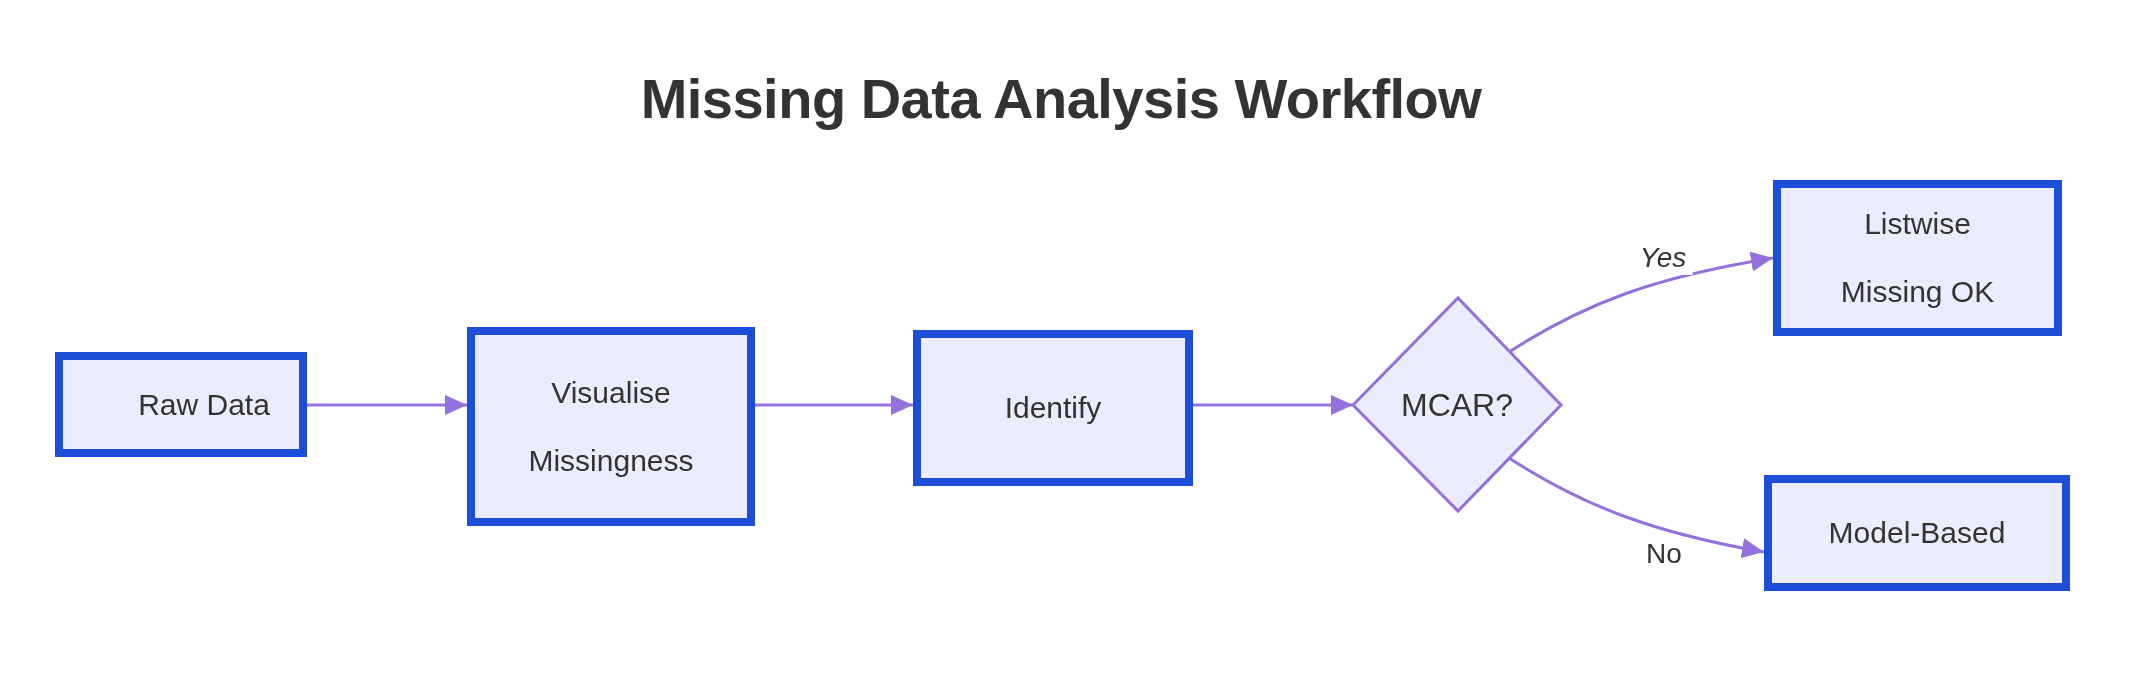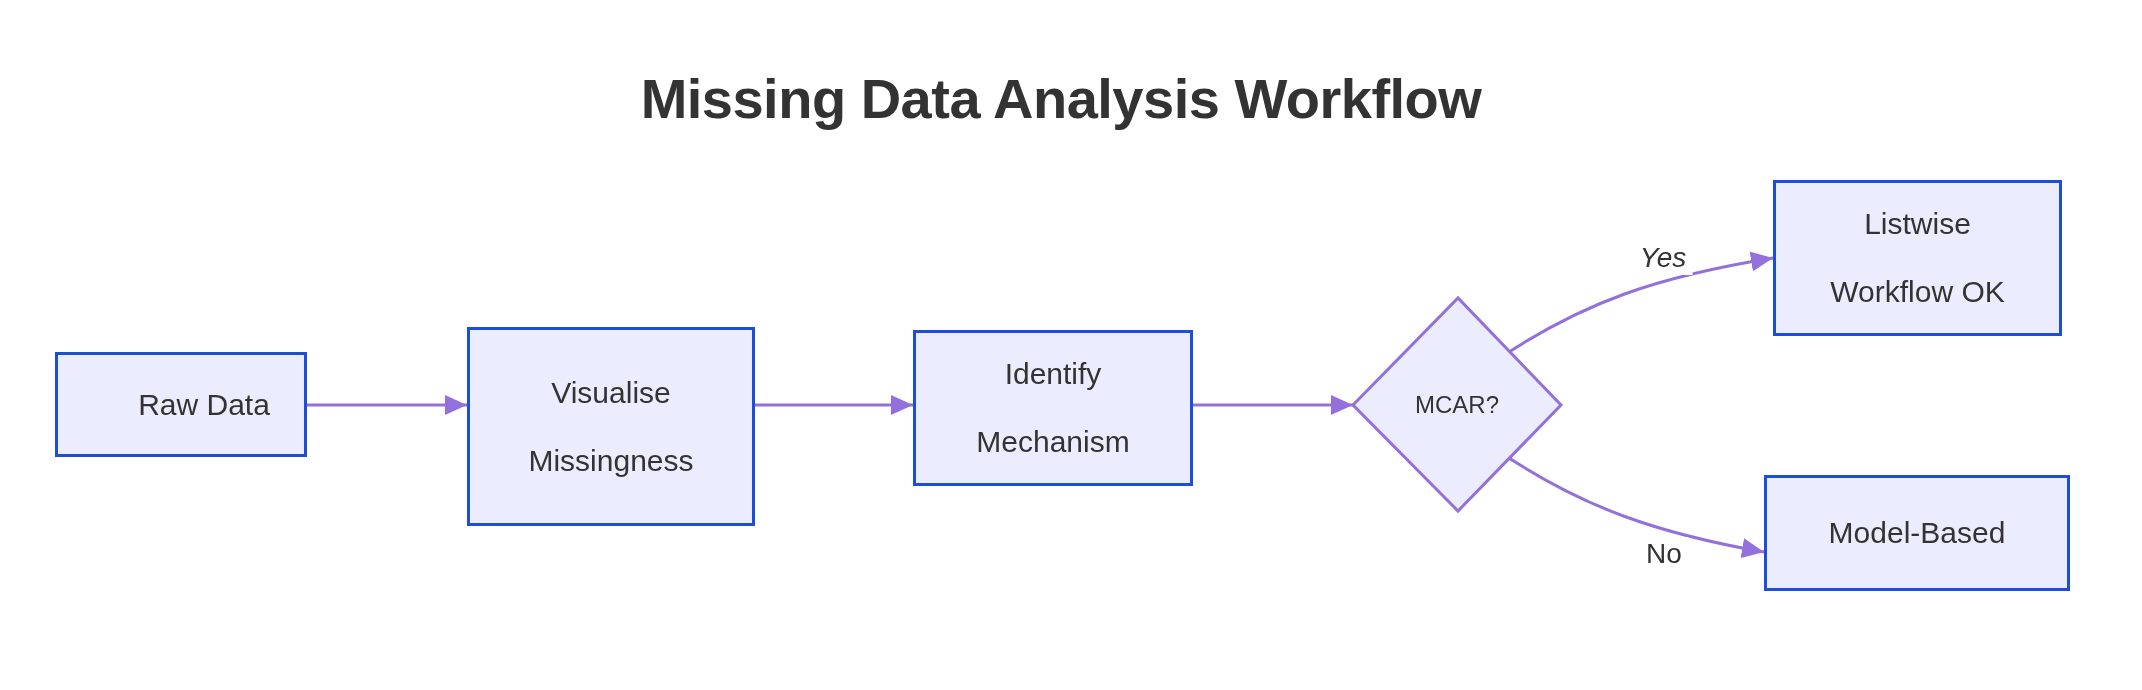--- a/index.html
+++ b/index.html
@@ -28,21 +28,21 @@
   }
   .edges-layer {
     position: absolute;
     left: 0;
     top: 0;
   }
   .node {
     position: absolute;
     box-sizing: border-box;
     background: #ECECFF;
-    border: 3px solid #1d4ed8;
+    border: 8px solid #1d4ed8;
     display: flex;
     flex-direction: column;
     align-items: center;
     justify-content: center;
     color: #333333;
     font-size: 30px;
     line-height: 48px;
     text-align: center;
     gap: 20px;
   }
@@ -51,21 +51,21 @@
   .node-vis      { left: 467px;  top: 327px; width: 288px; height: 199px; }
   .node-mech     { left: 913px;  top: 330px; width: 280px; height: 156px; }
   .node-listwise { left: 1773px; top: 180px; width: 289px; height: 156px; }
   .node-impute   { left: 1764px; top: 475px; width: 306px; height: 116px; }
   .decision-label {
     position: absolute;
     left: 1457px;
     top: 405px;
     transform: translate(-50%, -50%);
     color: #333333;
-    font-size: 24px;
+    font-size: 32px;
     white-space: nowrap;
   }
   .edge-label {
     position: absolute;
     transform: translate(-50%, -50%);
     background: #ffffff;
     color: #333333;
     font-size: 28px;
     padding: 1px 6px;
     white-space: nowrap;
@@ -100,28 +100,27 @@
     <span>Raw Data</span>
   </div>
 
   <div class="node node-vis">
     <span>Visualise</span>
     <span>Missingness</span>
   </div>
 
   <div class="node node-mech">
     <span>Identify</span>
-    <span>Mechanism</span>
   </div>
 
   <div class="decision-label">MCAR?</div>
 
   <div class="node node-listwise">
     <span>Listwise</span>
-    <span>Workflow OK</span>
+    <span>Missing OK</span>
   </div>
 
   <div class="node node-impute">
     <span>Model-Based</span>
   </div>
 
   <div class="edge-label edge-label-yes">Yes</div>
   <div class="edge-label edge-label-no">No</div>
 
 </div>

